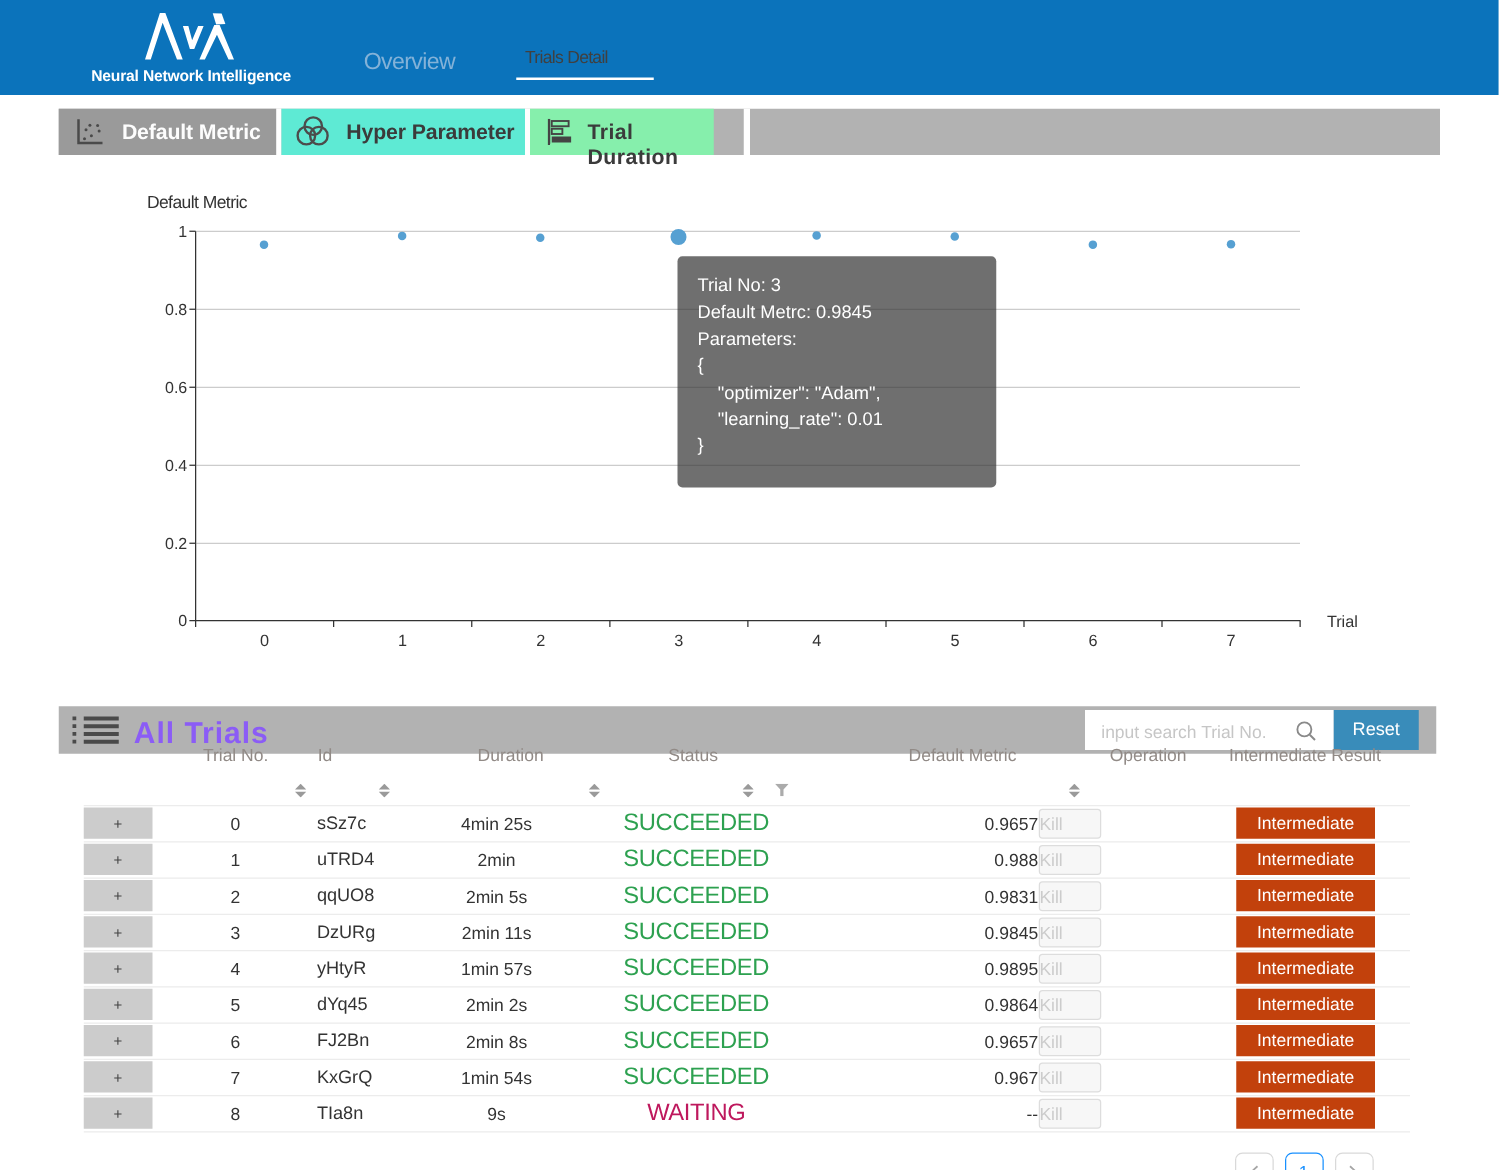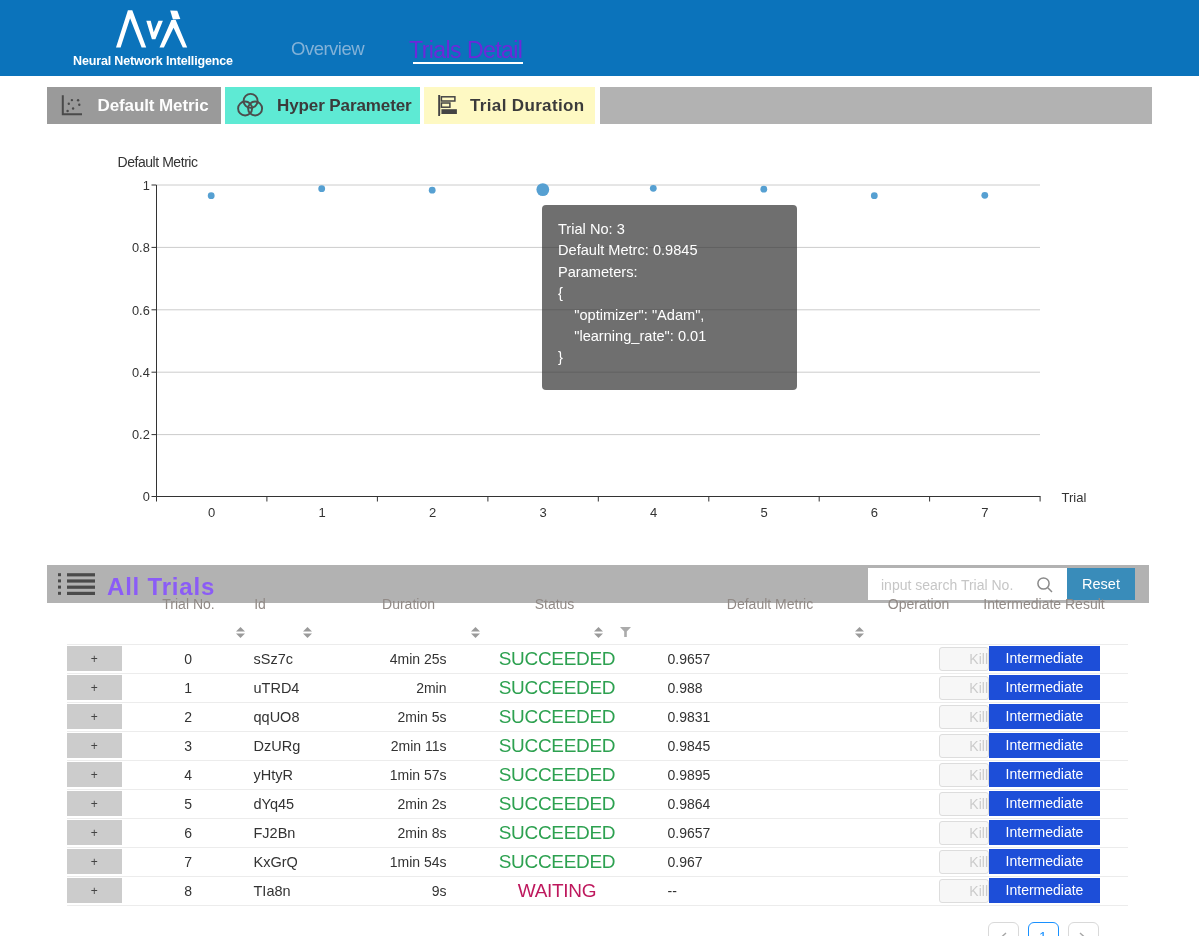--- a/index.html
+++ b/index.html
@@ -2,28 +2,28 @@
 <html><head><meta charset="utf-8">
 <style>
 *{margin:0;padding:0;box-sizing:border-box}
 html,body{width:1199px;height:936px;overflow:hidden;background:#fff;
   font-family:"Liberation Sans",sans-serif;position:relative}
 .a{position:absolute}
 #hdr{left:0;top:0;width:1199px;height:76px;background:#0b73bb}
 #brand{left:73px;top:53.5px;width:160px;text-align:left;color:#fff;
   font-size:12.5px;font-weight:bold;letter-spacing:-0.15px;white-space:nowrap}
 #ovw{left:291px;top:37.5px;font-size:18.5px;color:#83b2d8;letter-spacing:-0.5px}
-#tdl{left:409px;top:37px;font-size:23px;color:#6d28d9;letter-spacing:-0.55px}
+#tdl{left:420px;top:37px;font-size:14px;color:#404040;letter-spacing:-0.55px}
 #tdl-u{left:413px;top:61.5px;width:109.5px;height:2.5px;background:#fff}
 #tabbar{left:46.5px;top:87px;width:1105.5px;height:37px;background:#b2b2b2}
 .tab{position:absolute;top:0;height:37px}
 #tab1{left:0;width:174.5px;background:#9a9a9a}
 #tab1 .tl{color:#fdfdfd}
 #tab2{left:178.5px;width:195px;background:#5eead4}
-#tab3{left:377.5px;width:171px;background:#fef9c3}
+#tab3{left:377.5px;width:147px;background:#86efac}
 .gap{position:absolute;top:0;height:37px;width:4px;background:#fff}
 .tl{position:absolute;top:8.5px;font-size:17px;font-weight:bold;color:#3b3b3b;letter-spacing:-0.1px}
 #tooltip{left:542px;top:205px;width:255px;height:185px;background:rgba(50,50,50,0.7);
   border-radius:4px;color:#fff;font-size:14.6px;line-height:21.4px;
   padding:14px 16px 19px;white-space:pre;z-index:5}
 #atbar{left:46.5px;top:565px;width:1102.5px;height:38px;background:#b2b2b2}
 #attxt{left:107px;top:573px;font-size:24px;font-weight:bold;color:#8b5cf6;letter-spacing:0.8px}
 #search{left:868px;top:568px;width:199px;height:32px;background:#fff}
 #search span{position:absolute;left:13px;top:8.5px;font-size:14px;color:#c6c6c6}
 #reset{left:1067px;top:568px;width:68px;height:32px;background:#398cba;color:#fff;
@@ -32,29 +32,29 @@
   transform:translateX(-50%)}
 #tbl{left:67px;top:643.5px;width:1061px;border-top:1px solid #ececec}
 .row{display:flex;height:29px;border-bottom:1px solid #ececec;align-items:center;
   font-size:14px;color:#333}
 .c5{font-size:19px;letter-spacing:-0.3px}
 .c1{width:54.5px;align-self:stretch;position:relative}
 .c1 div{position:absolute;left:0;right:0;top:1px;bottom:1.5px;background:#ccc;
   text-align:center;font-size:12px;color:#444;line-height:26px}
 .c2{width:133.5px;text-align:center}
 .c3{width:93px;text-indent:-1.5px;font-size:14.5px}
-.c4{width:98.5px;text-align:right}
+.c4{width:98.5px;text-align:center}
 .c5{width:221px;text-align:center;color:#2da150}
 .c5.w{color:#be185d}
-.c6{width:163px;text-align:left}
-.c7{width:158.5px;text-align:right}
+.c6{width:163px;text-align:right}
+.c7{width:158.5px;text-align:left}
 .c8{width:139px}
 .kill{display:inline-block;width:50px;height:24px;background:#f7f7f7;
   border:1px solid #ddd;border-radius:3px;color:#ccc;font-size:14px;line-height:22px}
-.imed{display:inline-block;width:111px;height:25.5px;background:#1d4ed8;color:#fff;
+.imed{display:inline-block;width:111px;height:25.5px;background:#c2410c;color:#fff;
   font-size:14px;text-align:center;line-height:25.5px}
 .pbtn{position:absolute;top:922px;width:31px;height:30px;border:1px solid #d9d9d9;
   border-radius:6px;background:#fff;text-align:center;color:#999;font-size:14px;line-height:28px}
 </style></head><body>
 <div class="a" id="hdr"></div>
 <svg class="a" style="left:108px;top:5px" width="82" height="46" viewBox="0 0 82 46">
 <g fill="#fff">
 <polygon points="8,42.5 19.9,5.3 24.3,5.3 38.2,42.5 33.6,42.5 22.1,13.2 12.6,42.5"></polygon>
 <polygon points="38.3,15.8 42.7,15.8 45.7,27.2 50.5,15.8 54.9,15.8 47.4,34.2 43.9,34.2"></polygon>
 <polygon points="51.5,42.5 63.4,15 67.7,15 79.2,42.5 74.8,42.5 65.55,22.8 55.9,42.5"></polygon>

